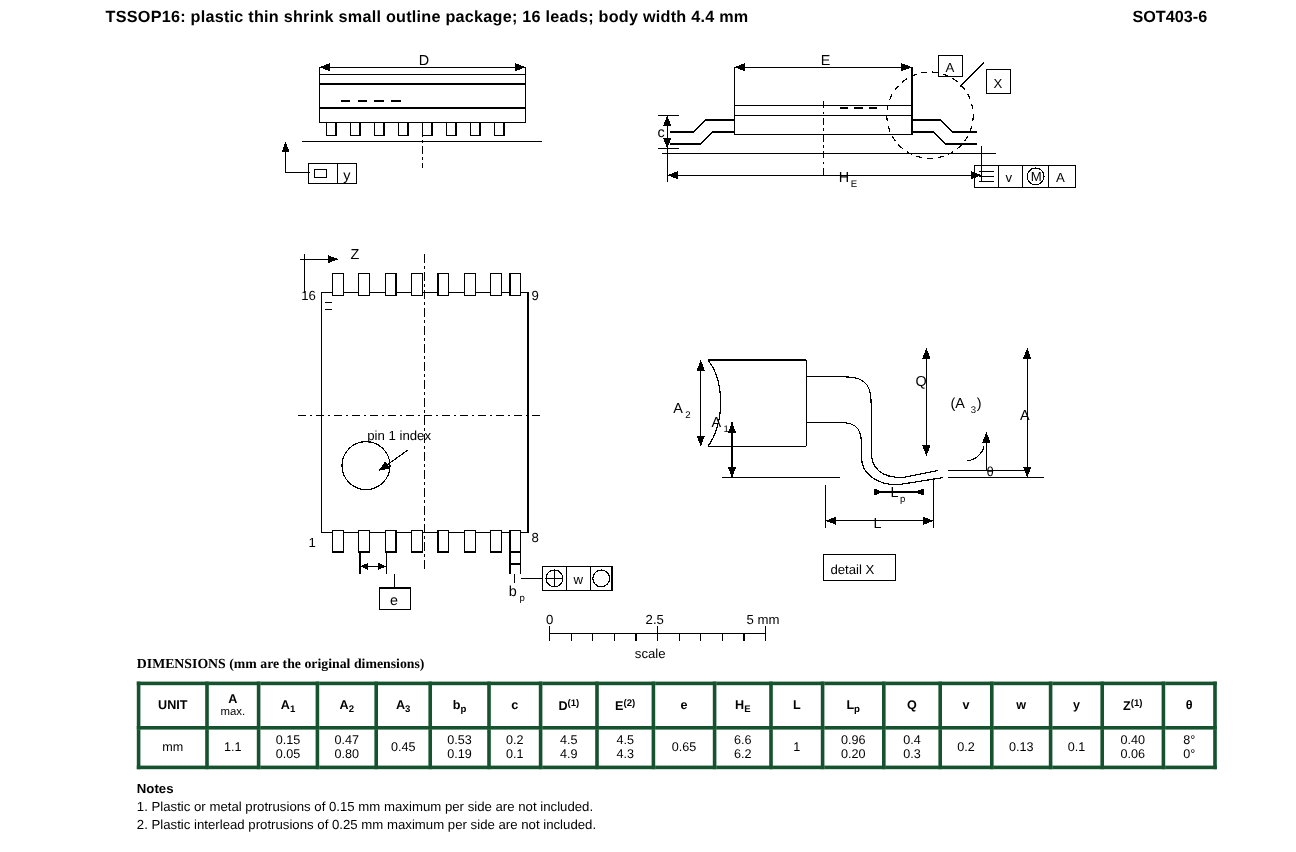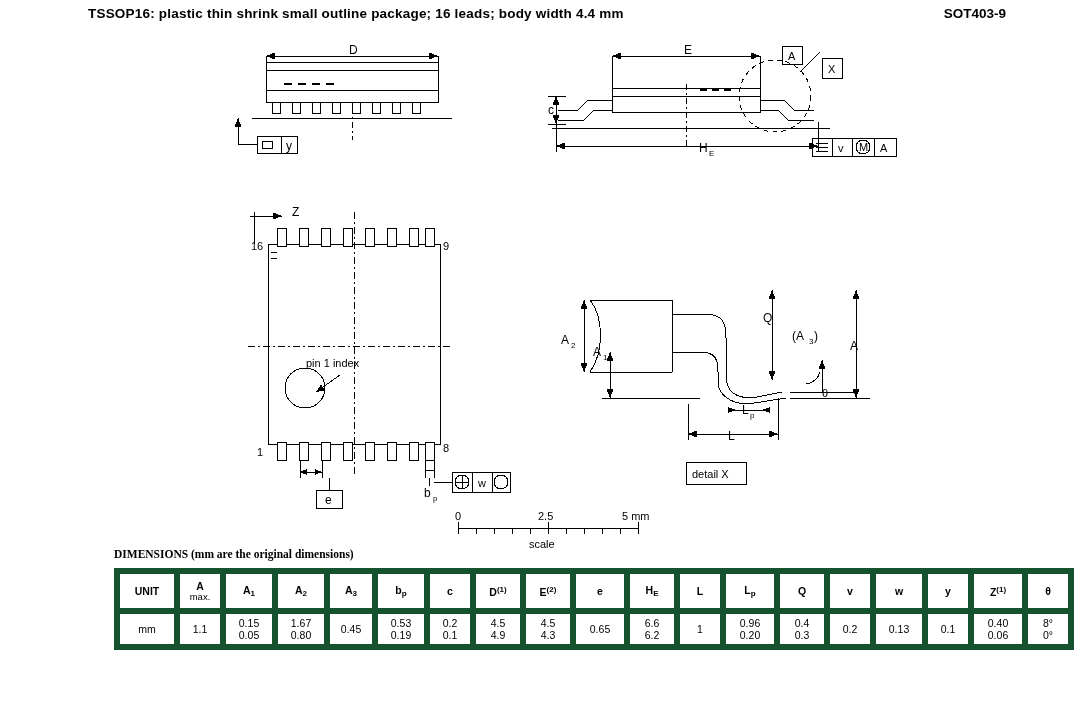--- a/index.html
+++ b/index.html
@@ -61,21 +61,21 @@
     font-family: Liberation Serif, serif;
   }
   table.dims {
     position: absolute;
     left: 114px;
     top: 568px;
     border-collapse: collapse;
     font-size: 10.5px;
   }
   table.dims td, table.dims th {
-    border: 6px solid #14532d;
+    border: 3px solid #14532d;
     text-align: center;
     vertical-align: middle;
     padding: 0;
     font-weight: normal;
   }
   table.dims th {
     font-weight: bold;
     height: 34px;
   }
   table.dims td {
@@ -96,21 +96,21 @@
   }
   .notes .nt-title { font-weight: bold; margin-bottom: 3px; }
   .notes .nt-line { margin-top: 3px; }
 </style>
 </head>
 <body>
 
 <div class="page">
 
   <div class="hdr-title">TSSOP16: plastic thin shrink small outline package; 16 leads; body width 4.4 mm</div>
-  <div class="hdr-code">SOT403-9</div>
+  <div class="hdr-code">SOT403-6</div>
 
   <svg class="draw" viewBox="0 0 1080 710">
     <g stroke="#000" fill="none" stroke-width="1" shape-rendering="crispEdges">
 
       <line x1="266" y1="56" x2="438" y2="56"></line>
       <path d="M266,56 l9,-3.5 l0,7 z" fill="#000" stroke="none"></path>
       <path d="M438,56 l-9,-3.5 l0,7 z" fill="#000" stroke="none"></path>
       <line x1="266" y1="56" x2="266" y2="95" stroke-dasharray="1,0"></line>
       <line x1="438" y1="56" x2="438" y2="95"></line>
 
@@ -407,21 +407,21 @@
       <tr>
         <td>mm</td>
         <td>
           <span class="two-line">1.1</span>
         </td>
         <td>
           <span class="two-line">0.15</span>
           <span class="two-line">0.05</span>
         </td>
         <td>
-          <span class="two-line">1.67</span>
+          <span class="two-line">0.47</span>
           <span class="two-line">0.80</span>
         </td>
         <td>
           <span class="two-line">0.45</span>
         </td>
         <td>
           <span class="two-line">0.53</span>
           <span class="two-line">0.19</span>
         </td>
         <td>
@@ -468,14 +468,19 @@
           <span class="two-line">0.06</span>
         </td>
         <td>
           <span class="two-line">8°</span>
           <span class="two-line">0°</span>
         </td>
       </tr>
     </tbody>
   </table>
 
+  <div class="notes">
+    <div class="nt-title">Notes</div>
+    <div class="nt-line">1. Plastic or metal protrusions of 0.15 mm maximum per side are not included.</div>
+    <div class="nt-line">2. Plastic interlead protrusions of 0.25 mm maximum per side are not included.</div>
+  </div>
 
 </div>
 
 </body></html>

